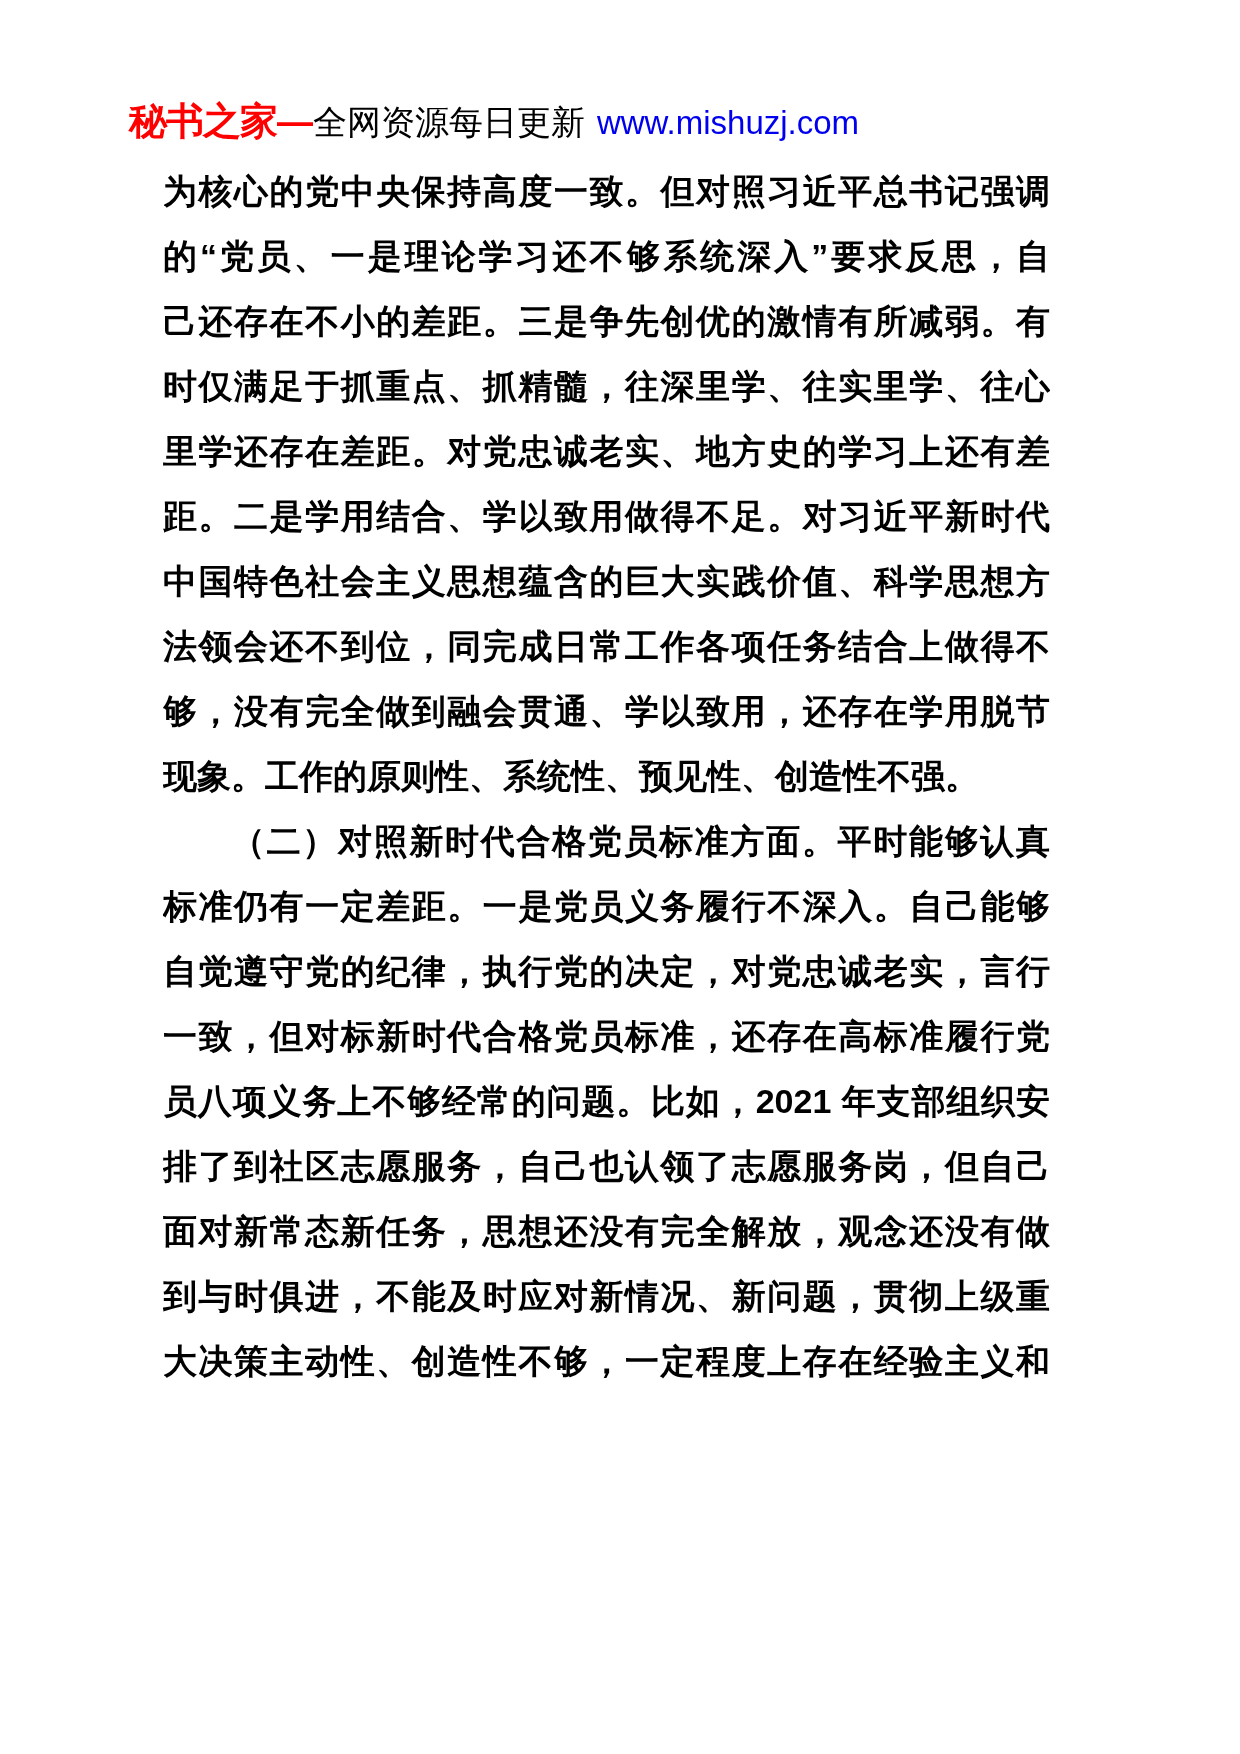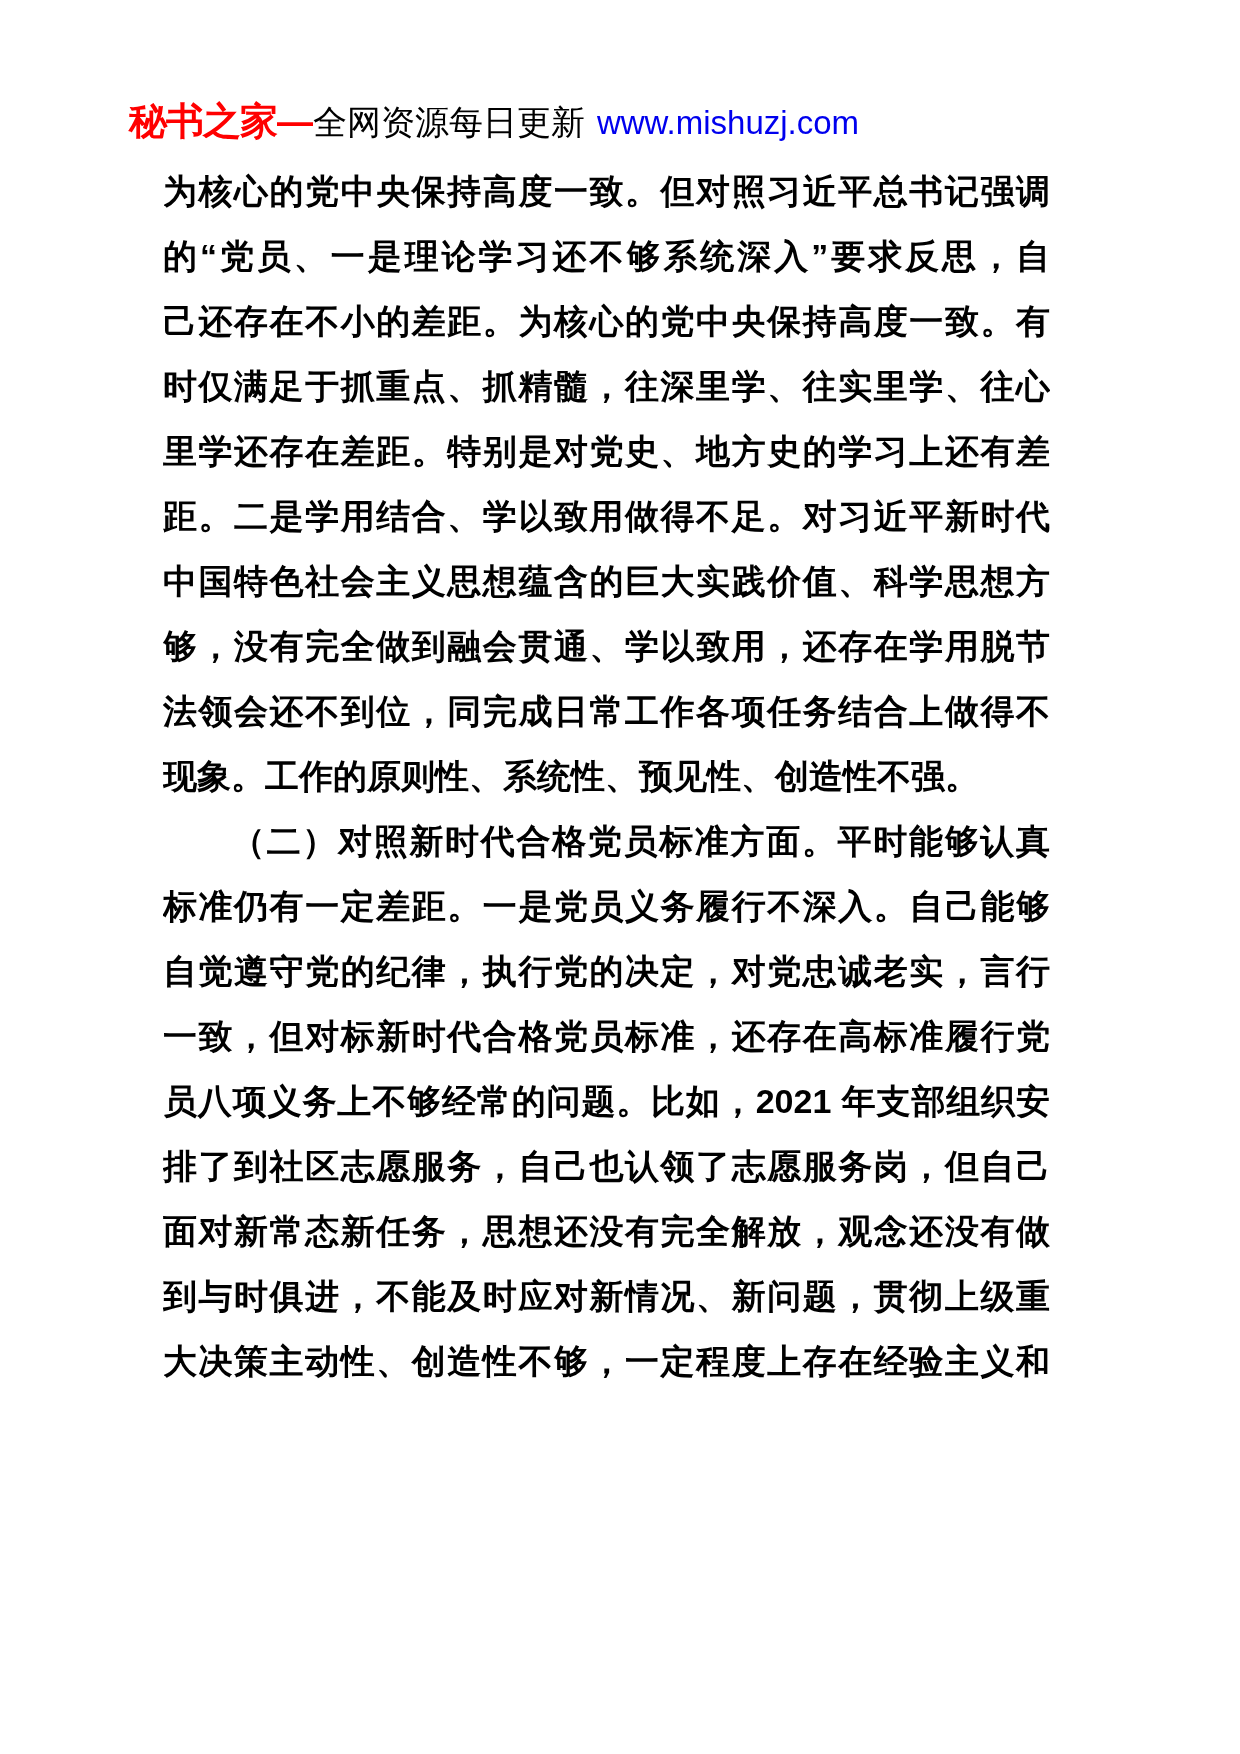--- a/index.html
+++ b/index.html
@@ -84,27 +84,27 @@
 
 <div class="page">
 
   <div class="header">
     <span class="site-name">秘书之家</span><span class="dash">—</span><span class="tagline">全网资源每日更新</span><span class="url">www.mishuzj.com</span>
   </div>
 
   <div class="doc-body">
     <div class="line">为核心的党中央保持高度一致。但对照习近平总书记强调</div>
     <div class="line">的“党员、一是理论学习还不够系统深入”要求反思，自</div>
-    <div class="line">己还存在不小的差距。为核心的党中央保持高度一致。有</div>
+    <div class="line">己还存在不小的差距。三是争先创优的激情有所减弱。有</div>
     <div class="line">时仅满足于抓重点、抓精髓，往深里学、往实里学、往心</div>
-    <div class="line">里学还存在差距。特别是对党史、地方史的学习上还有差</div>
+    <div class="line">里学还存在差距。对党忠诚老实、地方史的学习上还有差</div>
     <div class="line">距。二是学用结合、学以致用做得不足。对习近平新时代</div>
     <div class="line">中国特色社会主义思想蕴含的巨大实践价值、科学思想方</div>
+    <div class="line">法领会还不到位，同完成日常工作各项任务结合上做得不</div>
     <div class="line">够，没有完全做到融会贯通、学以致用，还存在学用脱节</div>
-    <div class="line">法领会还不到位，同完成日常工作各项任务结合上做得不</div>
     <div class="line para-end">现象。工作的原则性、系统性、预见性、创造性不强。</div>
     <div class="line indented">（二）对照新时代合格党员标准方面。平时能够认真</div>
     <div class="line">标准仍有一定差距。一是党员义务履行不深入。自己能够</div>
     <div class="line">自觉遵守党的纪律，执行党的决定，对党忠诚老实，言行</div>
     <div class="line">一致，但对标新时代合格党员标准，还存在高标准履行党</div>
     <div class="line">员八项义务上不够经常的问题。比如，2021 年支部组织安</div>
     <div class="line">排了到社区志愿服务，自己也认领了志愿服务岗，但自己</div>
     <div class="line">面对新常态新任务，思想还没有完全解放，观念还没有做</div>
     <div class="line">到与时俱进，不能及时应对新情况、新问题，贯彻上级重</div>
     <div class="line">大决策主动性、创造性不够，一定程度上存在经验主义和</div>

